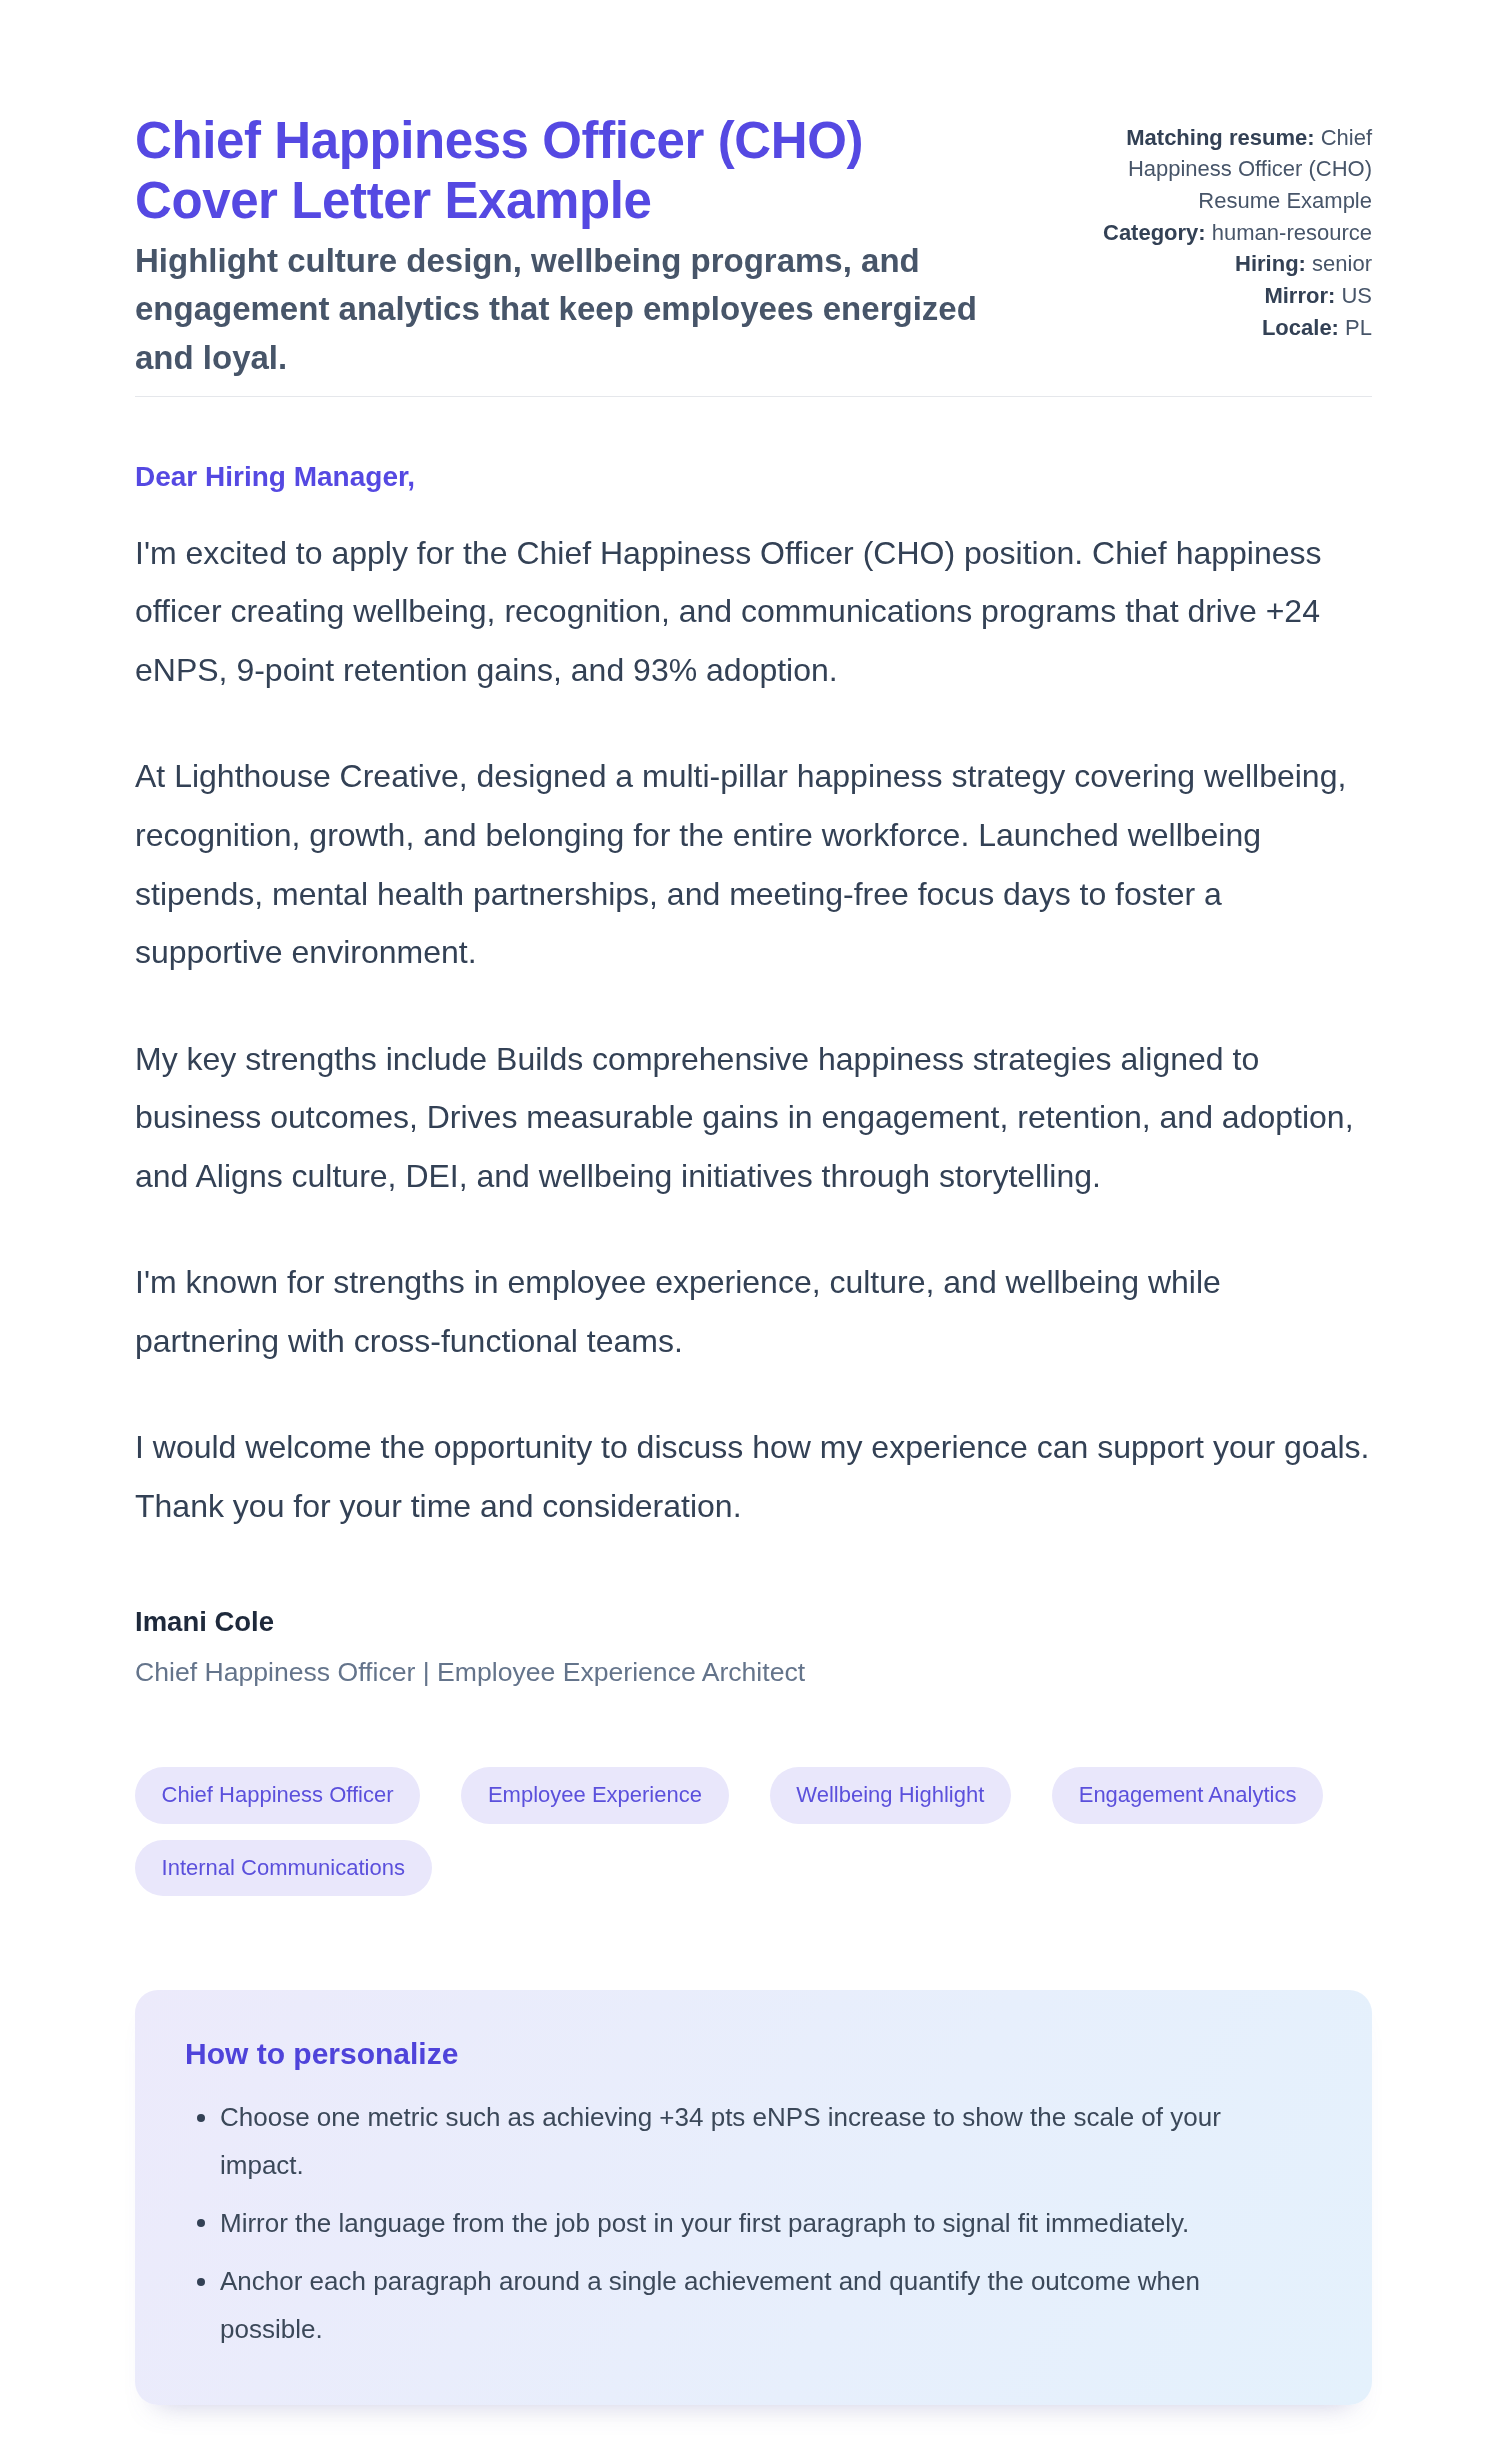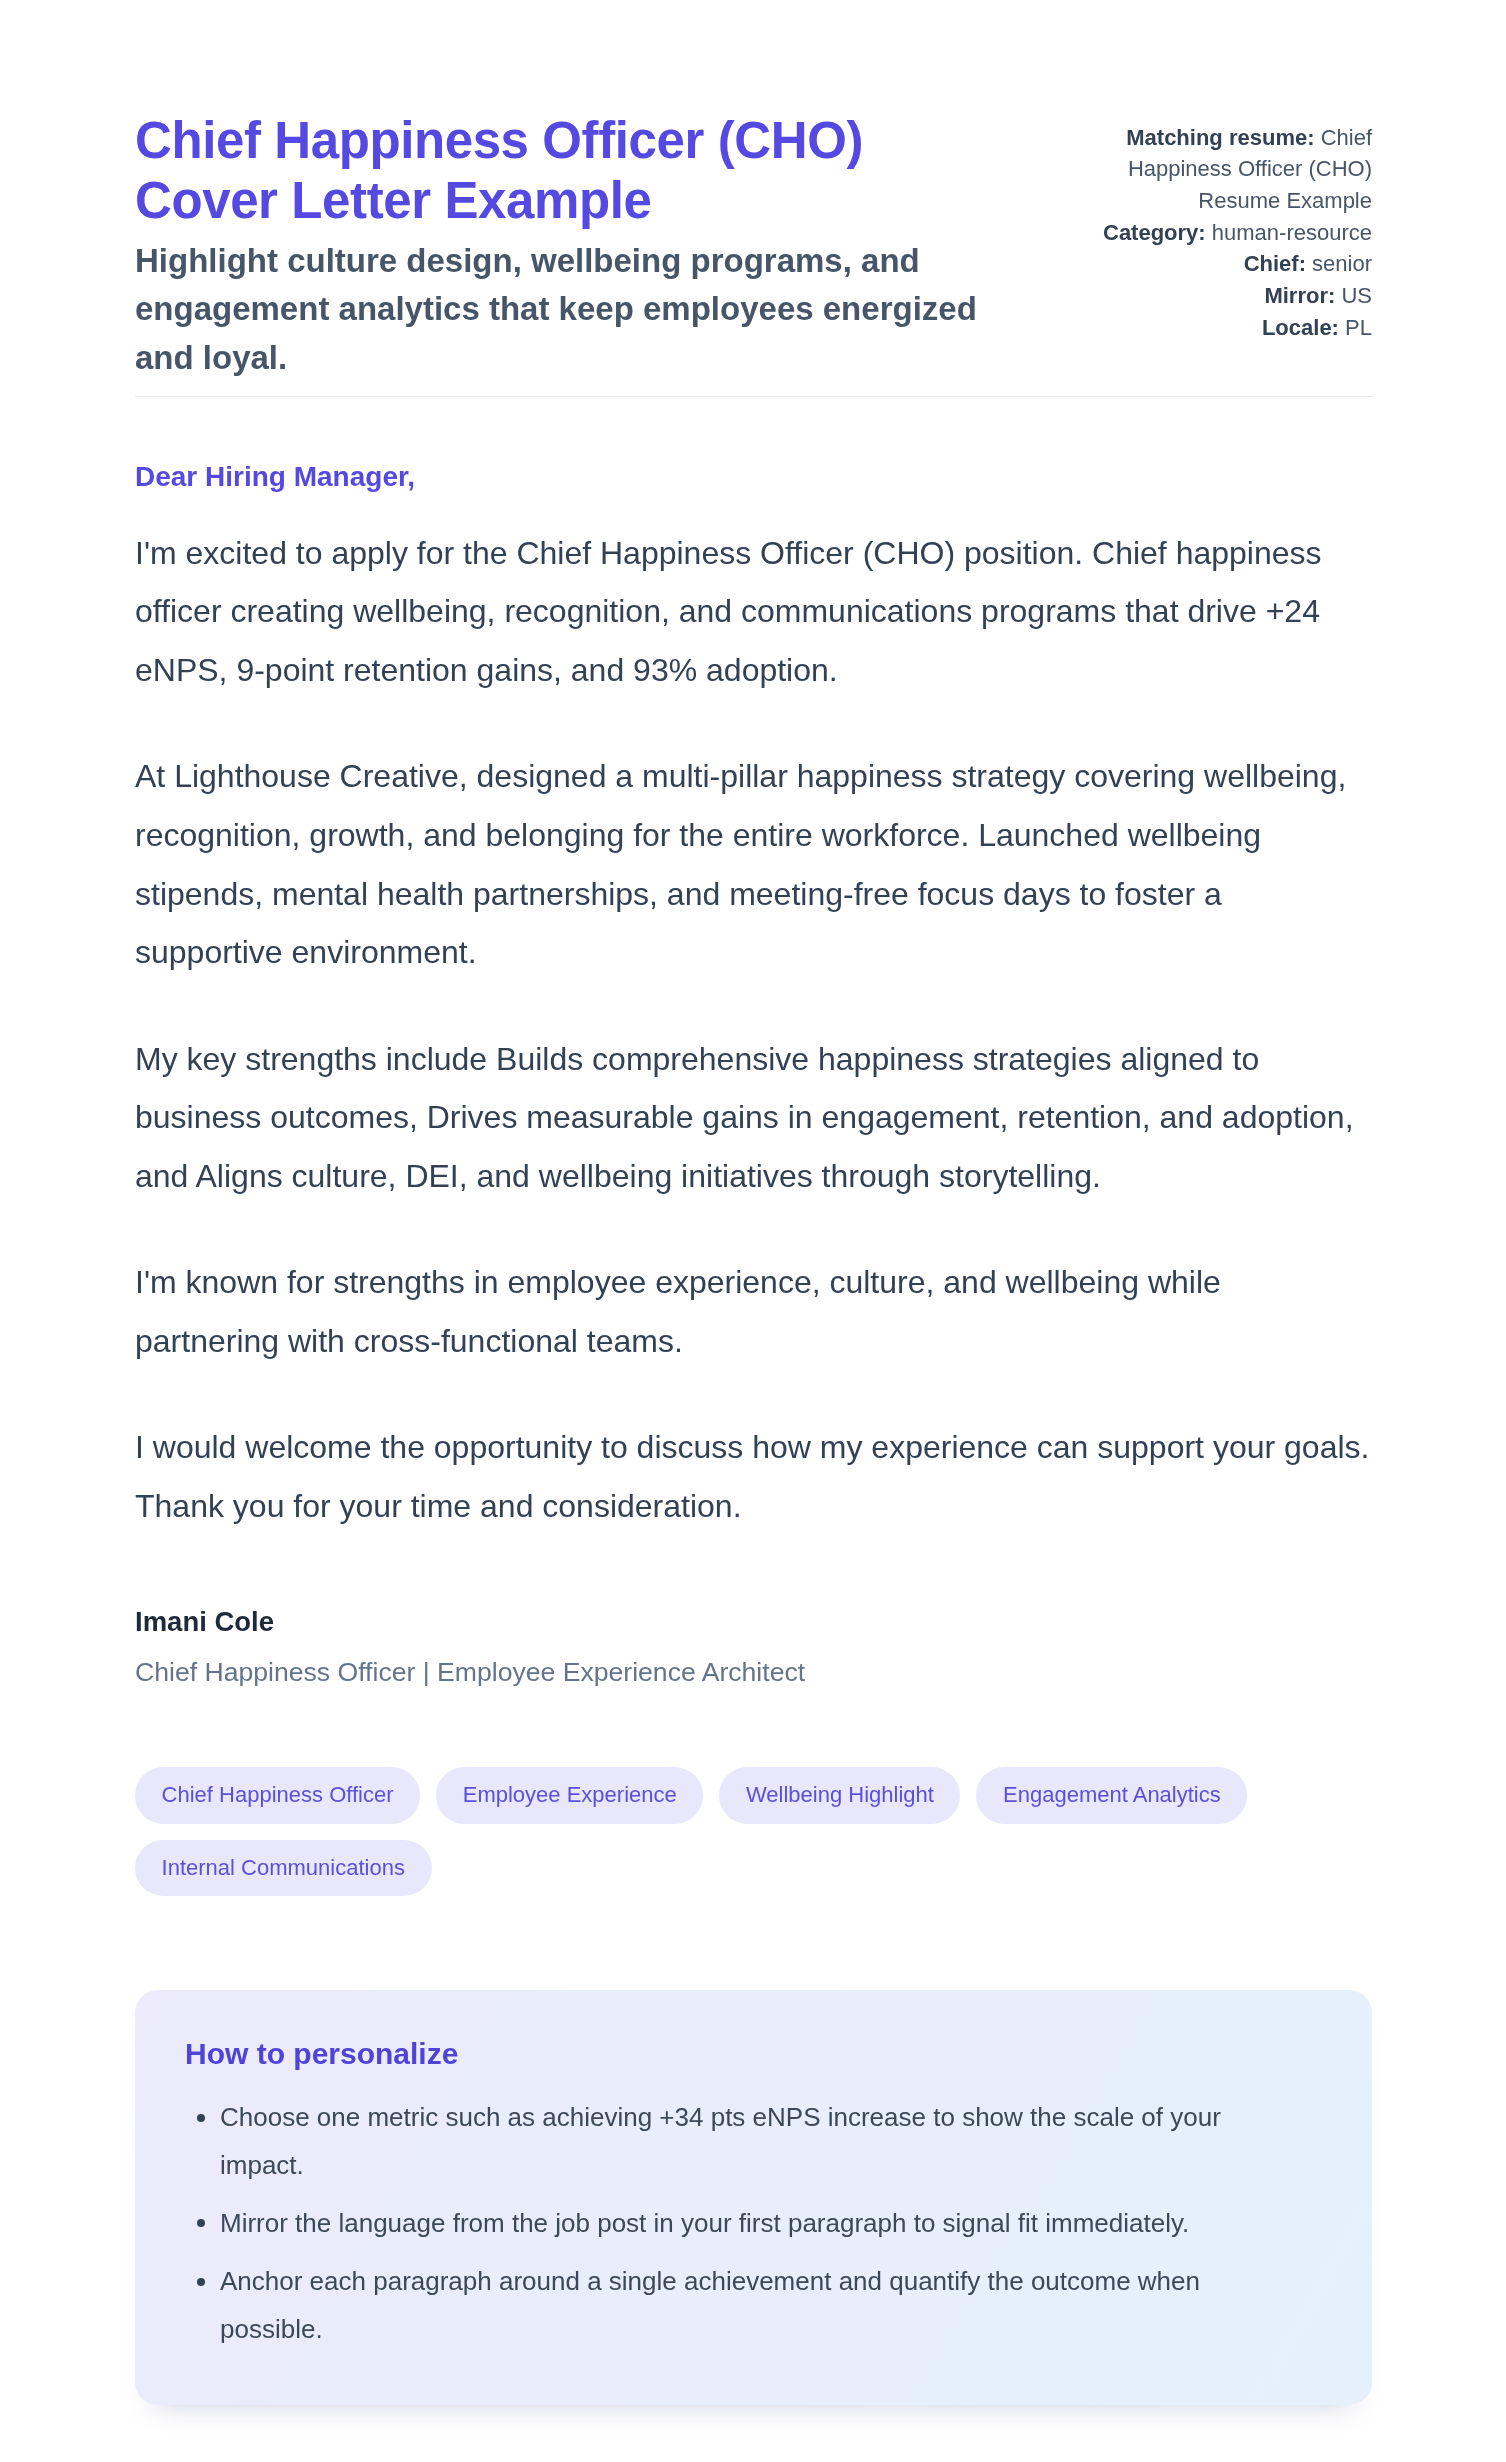--- a/index.html
+++ b/index.html
@@ -49,21 +49,21 @@
     color:var(--accent);line-height:1.25;
   }
   .para{
     margin:0 0 48px;font-size:32px;line-height:1.83;
     color:var(--body-text);white-space:pre-line;
   }
   .sig-name{margin-top:69px;font-size:27.5px;font-weight:bold;color:var(--name-text);line-height:1.3;}
   .sig-role{margin-top:14px;font-size:26.6px;color:var(--role-text);line-height:1.4;}
 
   
-  .tags{margin-top:76px;display:flex;flex-wrap:wrap;gap:16px;max-width:1188px;}
+  .tags{margin-top:76px;display:flex;flex-wrap:wrap;gap:16px;max-width:1188px;justify-content:space-between;}
   .tag{
     display:inline-block;background:var(--tag-bg);color:var(--tag-text);
     font-size:22px;line-height:1.2;padding:15px 26.6px;border-radius:30px;
     cursor:pointer;
   }
 
   
   .personalize{
     margin-top:94px;border-radius:23px;
     padding:44px 106px 41px 50px;
@@ -90,21 +90,21 @@
     <div class="title-block">
       <h1 class="page-title">Chief Happiness Officer (CHO) Cover Letter Example</h1>
       <div class="subtitle">Highlight culture design, wellbeing programs, and engagement analytics that keep employees energized and loyal.</div>
     </div>
     <div class="meta">
 
         <div class="meta-row"><b>Matching resume:</b> <span>Chief Happiness Officer (CHO) Resume Example</span></div>
 
         <div class="meta-row"><b>Category:</b> <span>human-resource</span></div>
 
-        <div class="meta-row"><b>Chief:</b> <span>senior</span></div>
+        <div class="meta-row"><b>Hiring:</b> <span>senior</span></div>
 
         <div class="meta-row"><b>Mirror:</b> <span>US</span></div>
 
         <div class="meta-row"><b>Locale:</b> <span>PL</span></div>
       </div>
   </div>
 
   <hr class="divider">
 
   <div class="letter">

